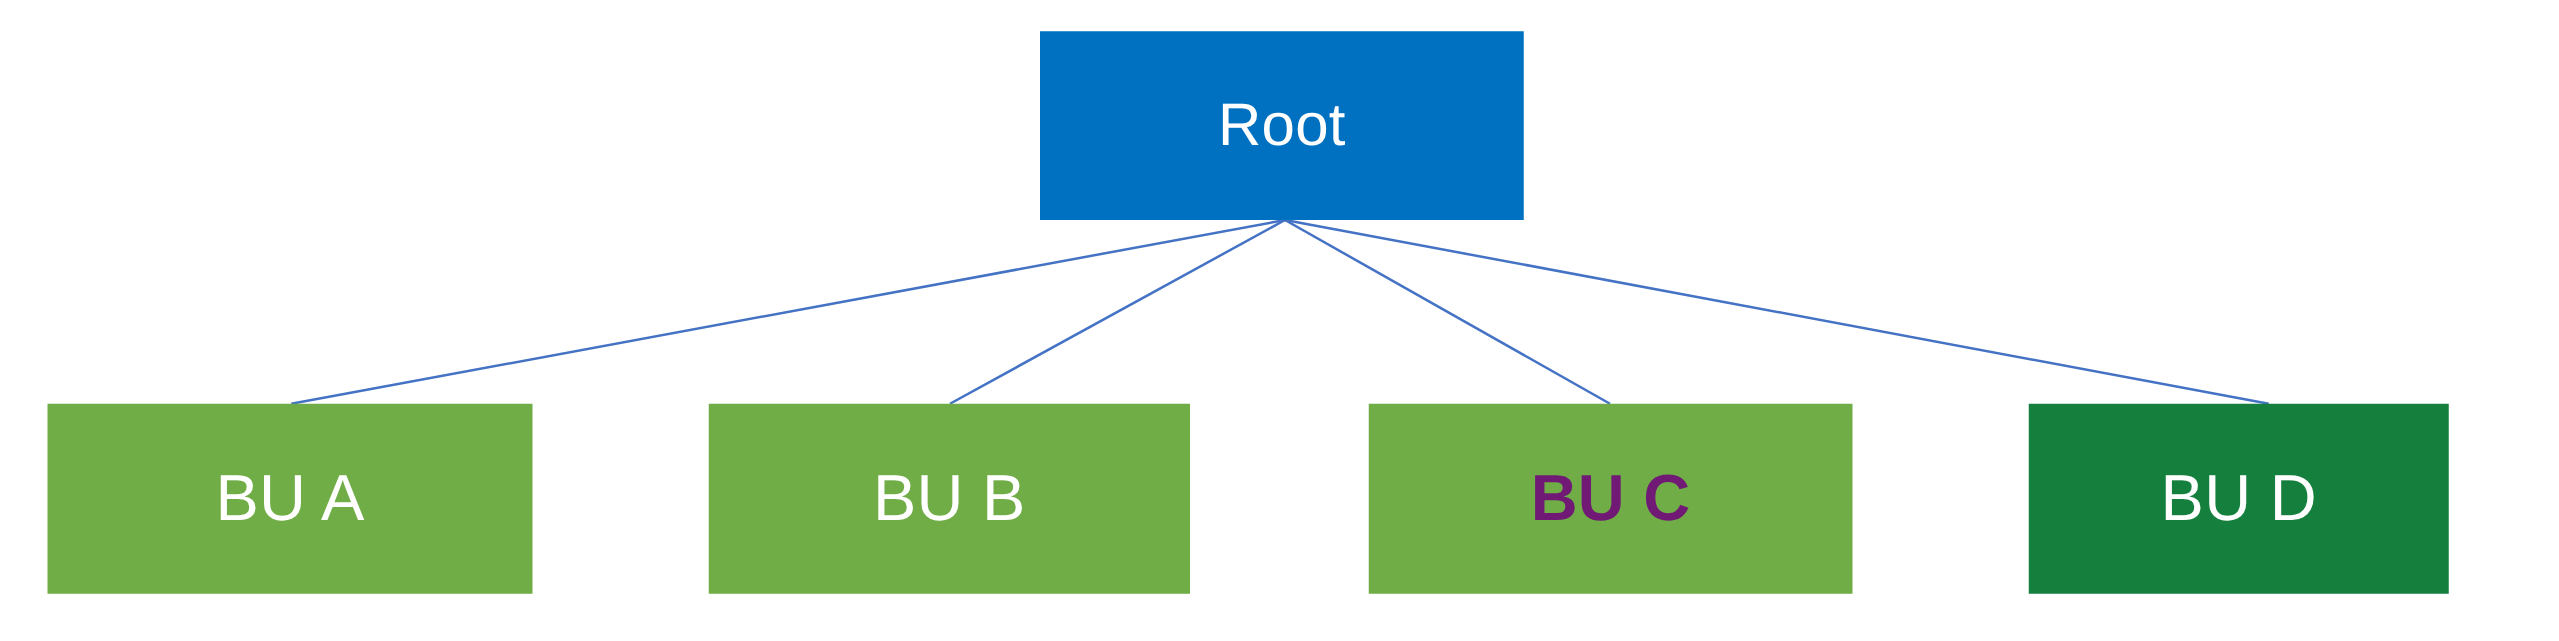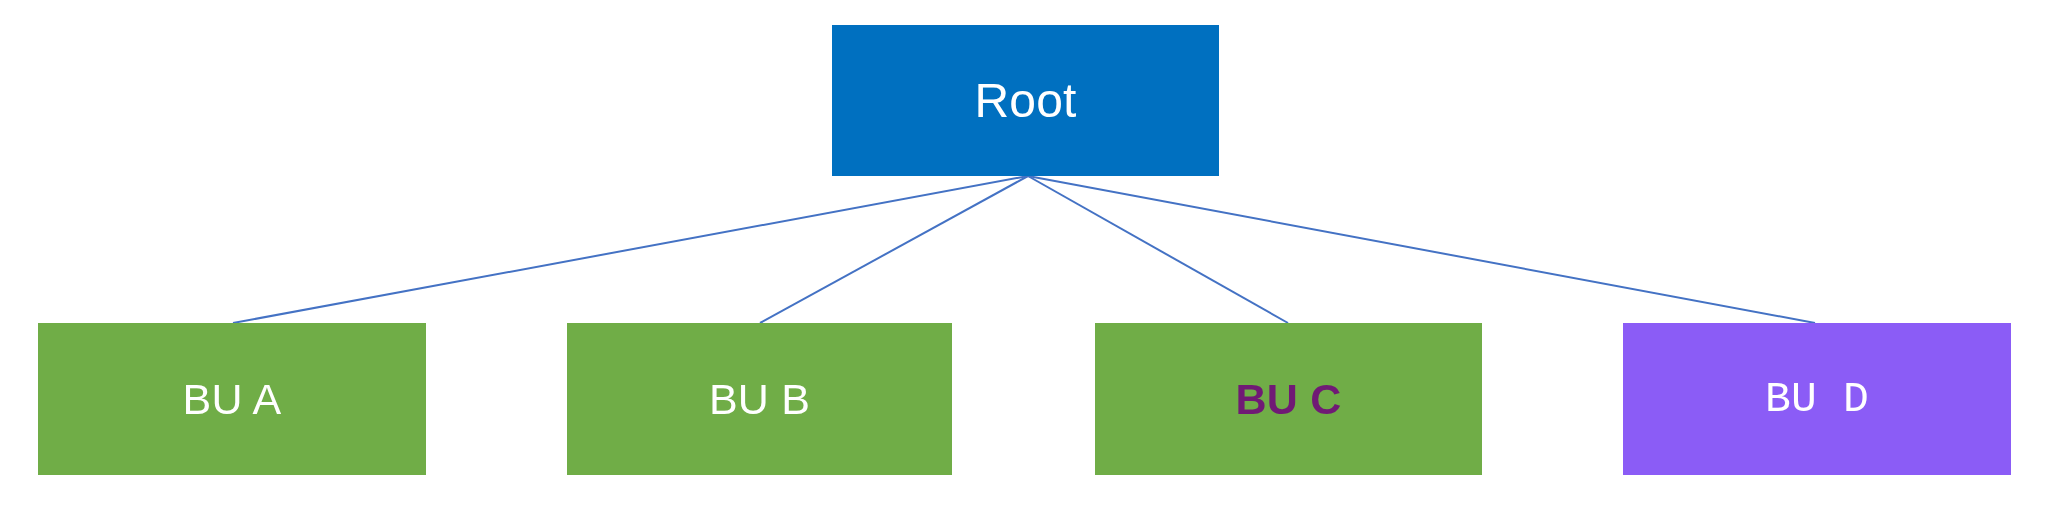--- a/index.html
+++ b/index.html
@@ -43,21 +43,21 @@
     display: block;
     text-align: right;
     white-space: nowrap;
   }
   .node-root {
     background: #0070C0;
     font-size: 48px;
   }
   .node-bu {
     background: #70AD47;
-    font-size: 43px;
+    font-size: 52px;
   }
 </style>
 </head>
 <body>
 
 <div id="canvas" style="width: 2047px; height: 513px; background: rgb(255, 255, 255);">
 
   <svg id="connectors" viewBox="0 0 2047 513" preserveAspectRatio="none" xmlns="http://www.w3.org/2000/svg" style="width: 2047px; height: 513px;">
     <g id="connector-group">
         <line x1="1028" y1="176" x2="233" y2="323" stroke="#4472C4" stroke-width="2" shape-rendering="geometricPrecision"></line>
@@ -73,18 +73,18 @@
       </div>
       <div class="node node-bu" style="left: 38px; top: 323px; width: 388px; height: 152px; background: rgb(112, 173, 71); color: rgb(255, 255, 255);">
         <span class="node-label">BU A</span>
       </div>
       <div class="node node-bu" style="left: 567px; top: 323px; width: 385px; height: 152px; background: rgb(112, 173, 71); color: rgb(255, 255, 255);">
         <span class="node-label">BU B</span>
       </div>
       <div class="node node-bu" style="left: 1095px; top: 323px; width: 387px; height: 152px; background: rgb(112, 173, 71); color: #701a75; font-weight: bold;">
         <span class="node-label">BU C</span>
       </div>
-      <div class="node node-bu" style="left: 1623px; top: 323px; width: 388px; height: 152px; background: #8b5cf6; color: rgb(255, 255, 255); font-family: Liberation Mono, monospace;">
+      <div class="node node-bu" style="left: 1623px; top: 323px; width: 336px; height: 152px; background: #15803d; color: rgb(255, 255, 255);">
         <span class="node-label">BU D</span>
       </div>
     </div>
 
 </div>
 
 </body></html>

